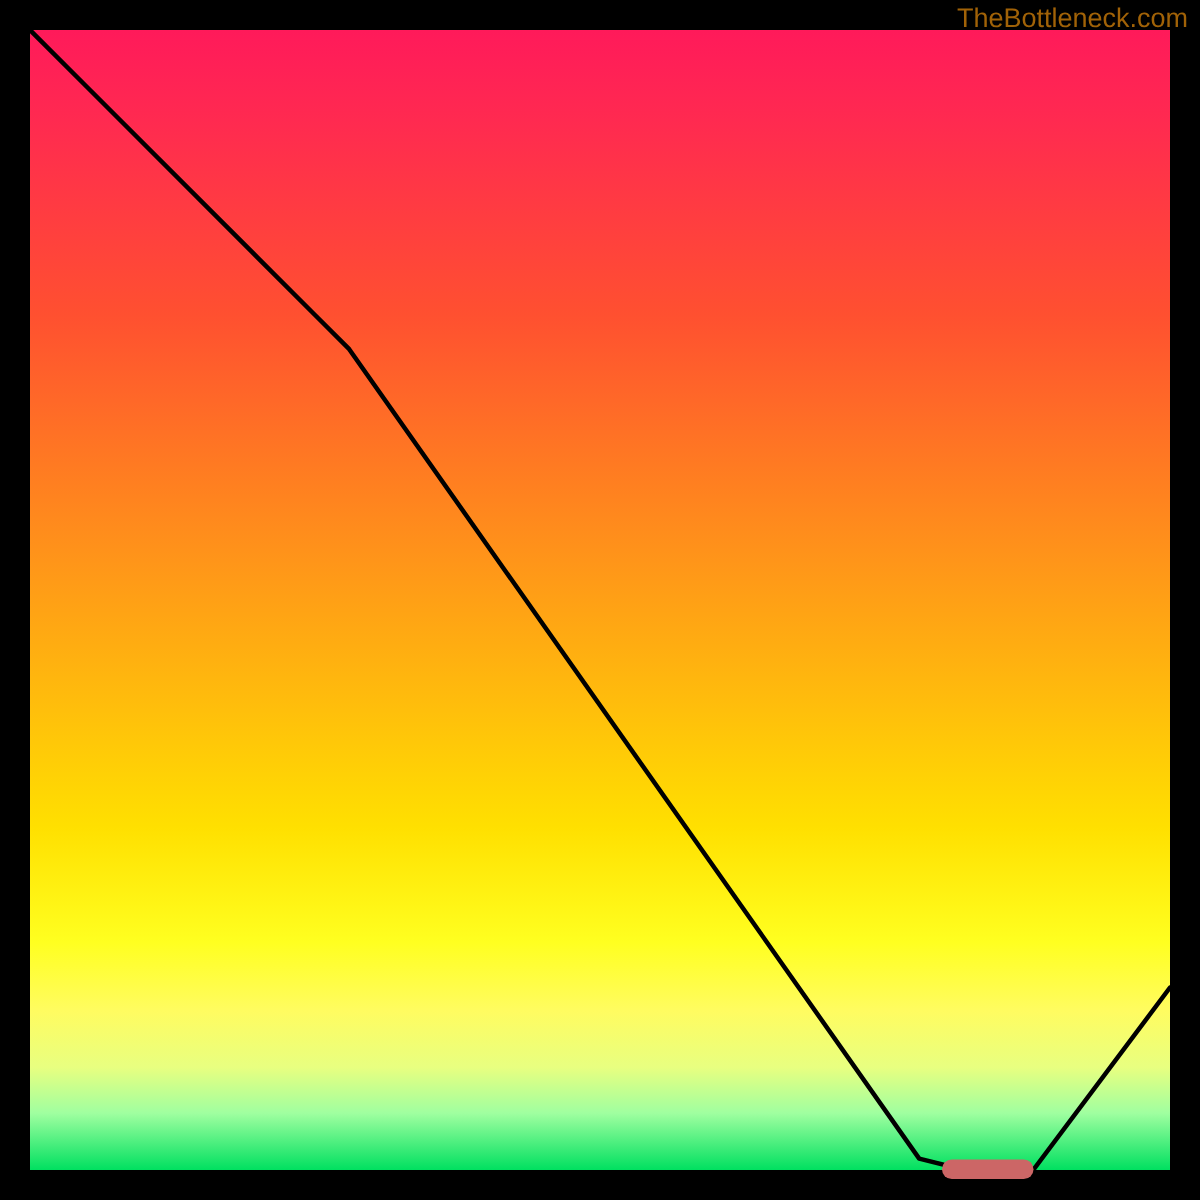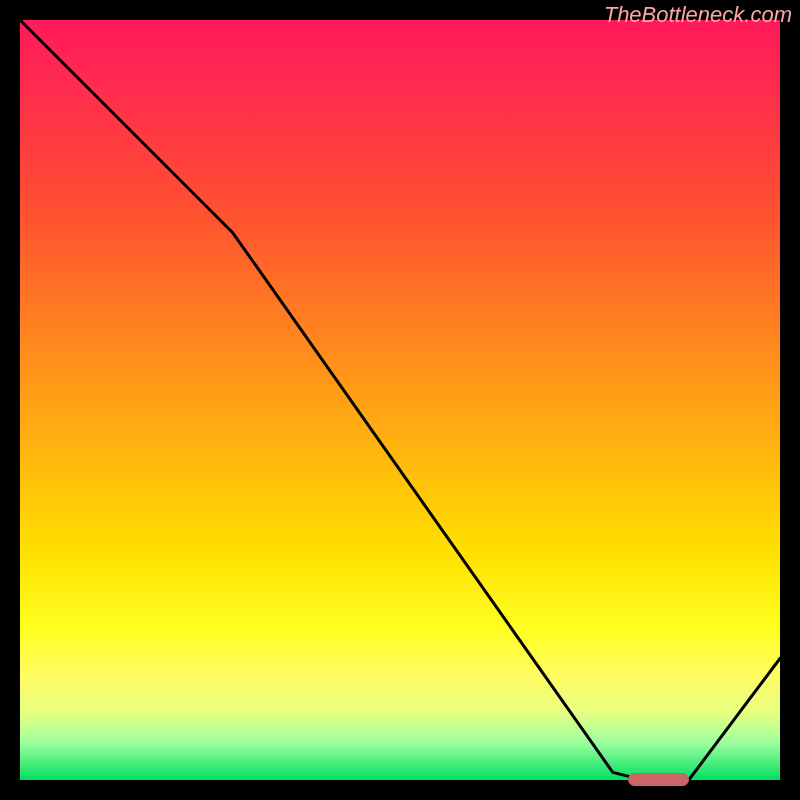--- a/index.html
+++ b/index.html
@@ -8,25 +8,24 @@
     width: 800px;
     height: 800px;
     background: #000;
     font-family: Arial, sans-serif;
     position: relative;
   }
   .watermark {
     position: absolute;
     top: 2px;
     right: 8px;
-    color: #fca5a5;
-    font-size: 22px;
+    color: #a16207;
+    font-size: 18px;
     font-weight: 500;
     z-index: 10;
-    font-style: italic;
   }
   .chart-area {
     position: absolute;
     left: 20px;
     top: 20px;
     width: 760px;
     height: 760px;
     background: linear-gradient(to bottom,
       #ff1a5a 0%,
       #ff2a50 8%,

